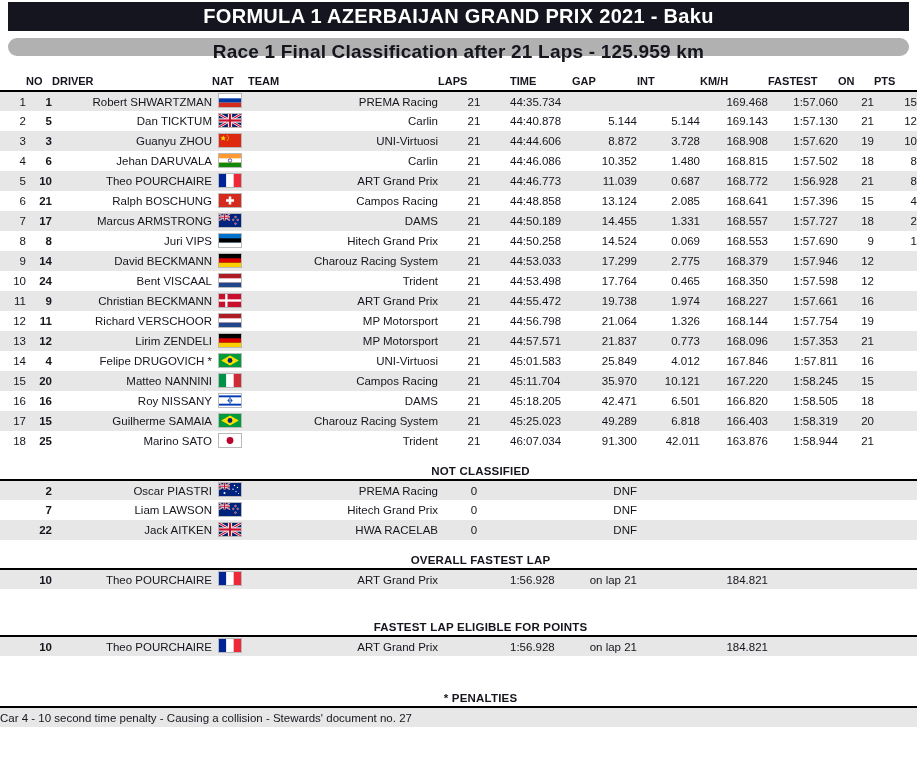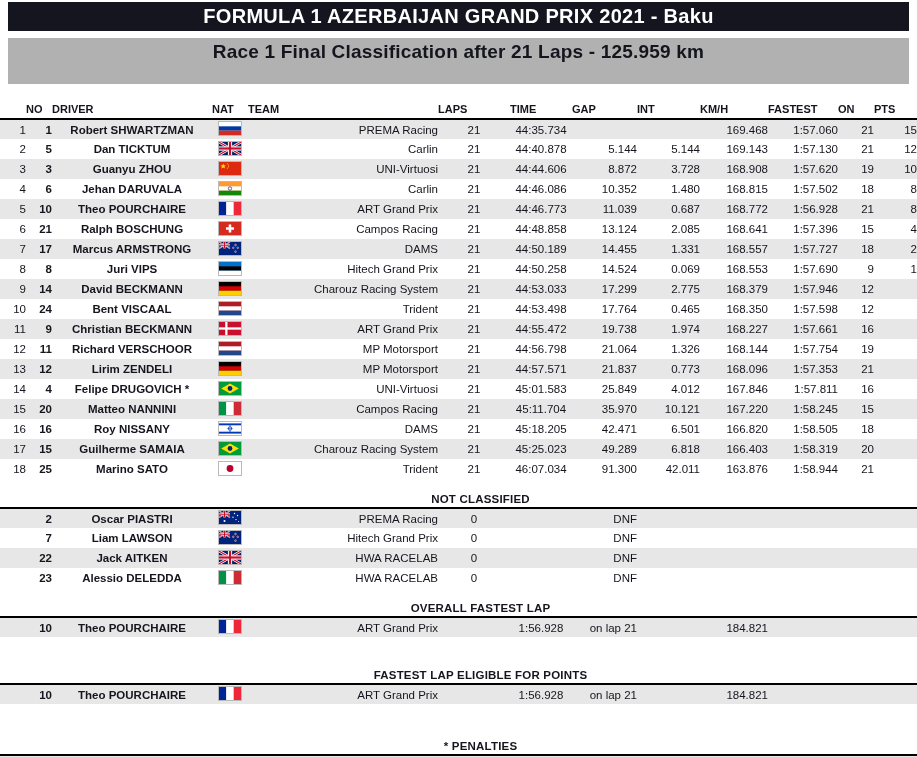--- a/index.html
+++ b/index.html
@@ -14,47 +14,47 @@
   body{
     width:917px;height:757px;overflow:hidden;background:#fff;
     font-family:"Liberation Sans",sans-serif;color:var(--ink);
   }
   .title-bar{
     margin:2px 8px 0 8px;height:29px;line-height:29px;
     background:var(--bar-dark);color:#fff;text-align:center;
     font-size:20px;font-weight:bold;letter-spacing:.3px;
   }
   .subtitle-bar{
-    margin:7px 8px 0 8px;height:46px;line-height:28px;
+    margin:7px 8px 0 8px;height:18px;line-height:28px;
     background:var(--bar-gray);color:var(--ink);text-align:center;
-    font-size:19px;font-weight:bold;letter-spacing:.2px;
+    font-size:19px;font-weight:bold;letter-spacing:.2px;border-radius:10px;
   }
   table.grid{
     width:917px;border-collapse:collapse;table-layout:fixed;
     font-size:11.5px;color:var(--ink);
   }
   table.grid td,table.grid th{
     height:20px;padding:0;overflow:hidden;white-space:nowrap;
     vertical-align:middle;
   }
   table.main{margin-top:16px;}
   table.main thead th{
     height:19px;font-size:11px;font-weight:bold;text-align:left;
     vertical-align:bottom;padding-bottom:3px;
     border-bottom:2.5px solid var(--line);
   }
   tr.stripe{background:var(--stripe);}
   
   .c-pos{text-align:right;padding-right:8px;}
   .c-no{text-align:right;padding-right:2px;font-weight:bold;}
-  .c-driver{text-align:center;padding-left:12px;font-weight:bold;}
+  .c-driver{text-align:right;padding-left:12px;font-weight:normal;}
   .c-nat{text-align:center;}
   .c-team{text-align:right;padding-left:4px;}
   .c-laps{text-align:center;}
-  .c-time{text-align:center;padding-right:2px;}
+  .c-time{text-align:left;padding-right:2px;}
   .c-gap{text-align:right;padding-right:3px;margin-left:24px;}
   .c-int{text-align:right;padding-right:2px;}
   .c-kmh{text-align:right;padding-right:1px;}
   .c-fastest{text-align:right;padding-right:1px;}
   .c-on{text-align:right;padding-right:1px;}
   .c-pts{text-align:right;padding-right:10px;}
   th.c-nat{text-align:left;padding-left:10px;}
   th.c-laps{text-align:center;padding-right:0;}
   .section-title{
     text-align:center;font-size:11.5px;font-weight:bold;
@@ -580,39 +580,20 @@
         <td class="c-team">HWA RACELAB</td>
         <td class="c-laps">0</td>
         <td class="c-time"></td>
         <td class="c-gap">DNF</td>
         <td class="c-int"></td>
         <td class="c-kmh"></td>
         <td class="c-fastest"></td>
         <td class="c-on"></td>
         <td class="c-pts"></td>
       </tr>
-      <tr>
-        <td class="c-pos"></td>
-        <td class="c-no">23</td>
-        <td class="c-driver">Alessio DELEDDA</td>
-        <td class="c-nat"><span class="flag"><svg width="22" height="13" viewBox="0 0 22 13">
-              <rect width="7.33" height="13" fill="#009246"></rect>
-              <rect x="7.33" width="7.34" height="13" fill="#fff"></rect>
-              <rect x="14.67" width="7.33" height="13" fill="#CE2B37"></rect>
-            </svg></span></td>
-        <td class="c-team">HWA RACELAB</td>
-        <td class="c-laps">0</td>
-        <td class="c-time"></td>
-        <td class="c-gap">DNF</td>
-        <td class="c-int"></td>
-        <td class="c-kmh"></td>
-        <td class="c-fastest"></td>
-        <td class="c-on"></td>
-        <td class="c-pts"></td>
-      </tr>
     </tbody>
 </table>
 
 <div class="section-title mt-ofl">OVERALL FASTEST LAP</div>
 <table class="grid sub">
     <colgroup>
       <col style="width: 26px;">
       <col style="width: 26px;">
       <col style="width: 160px;">
       <col style="width: 36px;">

